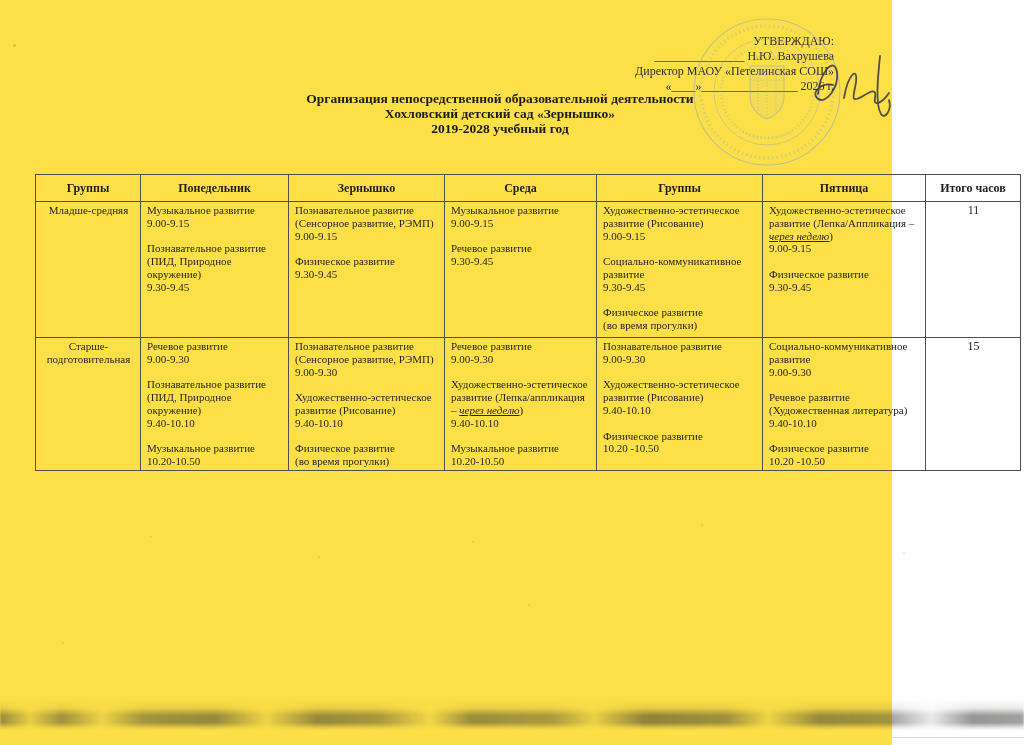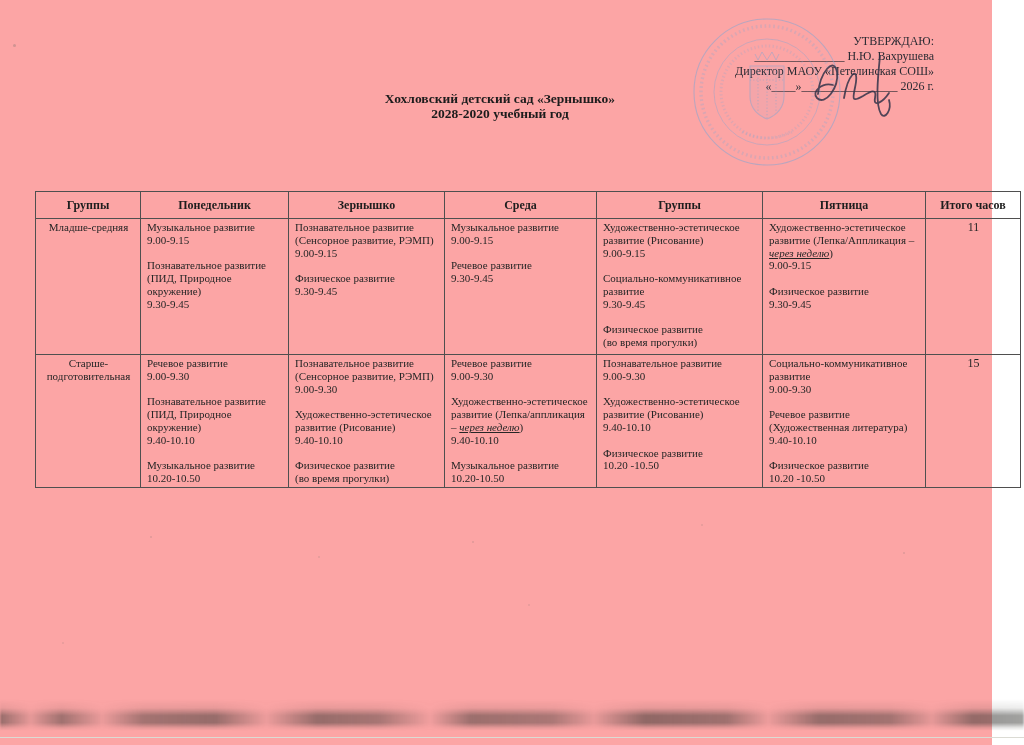--- a/index.html
+++ b/index.html
@@ -2,41 +2,41 @@
 <html><head>
 <meta charset="utf-8">
 <style>
   html,body{margin:0;padding:0;}
   body{
     width:1024px;height:745px;
     font-family:"Liberation Serif","DejaVu Serif",serif;
     background:#ffffff;overflow:hidden;
   }
   .page{
-    position:relative;width:992px;height:745px;
-    background:#fca5a5;color:#2e2e2e;
+    position:relative;width:892px;height:745px;
+    background:#fde047;color:#2e2e2e;
   }
   
   .approval{
     position:absolute;top:34px;right:58px;width:340px;
     text-align:right;font-size:12px;line-height:15px;color:#2b2b33;
   }
   
   .stamp{position:absolute;left:686px;top:4px;opacity:.8;}
   
   .signature{position:absolute;left:792px;top:38px;}
   
   .title{
     position:absolute;top:92px;left:0;width:1000px;
     text-align:center;font-weight:bold;font-size:13.5px;line-height:14.8px;
     color:#1c1c1c;
   }
   
   table.schedule{
-    position:absolute;left:35px;top:191px;width:985px;
+    position:absolute;left:35px;top:174px;width:985px;
     border-collapse:collapse;table-layout:fixed;
     font-size:11px;color:#262626;
   }
   table.schedule th,table.schedule td{
     border:1px solid #4f4f4f;
     vertical-align:top;
   }
   table.schedule th{
     height:22px;font-size:12px;font-weight:bold;
     text-align:center;vertical-align:middle;padding:2px 3px;color:#1e1e1e;
@@ -104,22 +104,23 @@
 
   <svg class="signature" width="118" height="82" viewBox="0 0 118 82">
     <g fill="none" stroke="#34344a" stroke-width="1.8" stroke-linecap="round" opacity="0.85">
       <path d="M26,56 C28,34 42,18 45,34 C47,50 33,68 25,60 C19,54 30,44 41,47"></path>
       <path d="M52,60 C56,36 66,28 64,44 C62,58 57,66 71,58 C79,53 85,50 83,60 C81,70 91,64 97,55"></path>
       <path d="M88,18 C86,38 83,66 89,76 C93,82 100,72 97,62"></path>
     </g>
   </svg>
 
   <div class="title">
+    <div>Организация непосредственной образовательной деятельности</div>
     <div>Хохловский детский сад «Зернышко»</div>
-    <div>2028-2020 учебный год</div>
+    <div>2019-2028 учебный год</div>
   </div>
 
   <table class="schedule">
     <colgroup>
       <col style="width:105px">
         <col style="width:148px">
         <col style="width:156px">
       <col style="width:152px">
         <col style="width:166px">
         <col style="width:163px">

